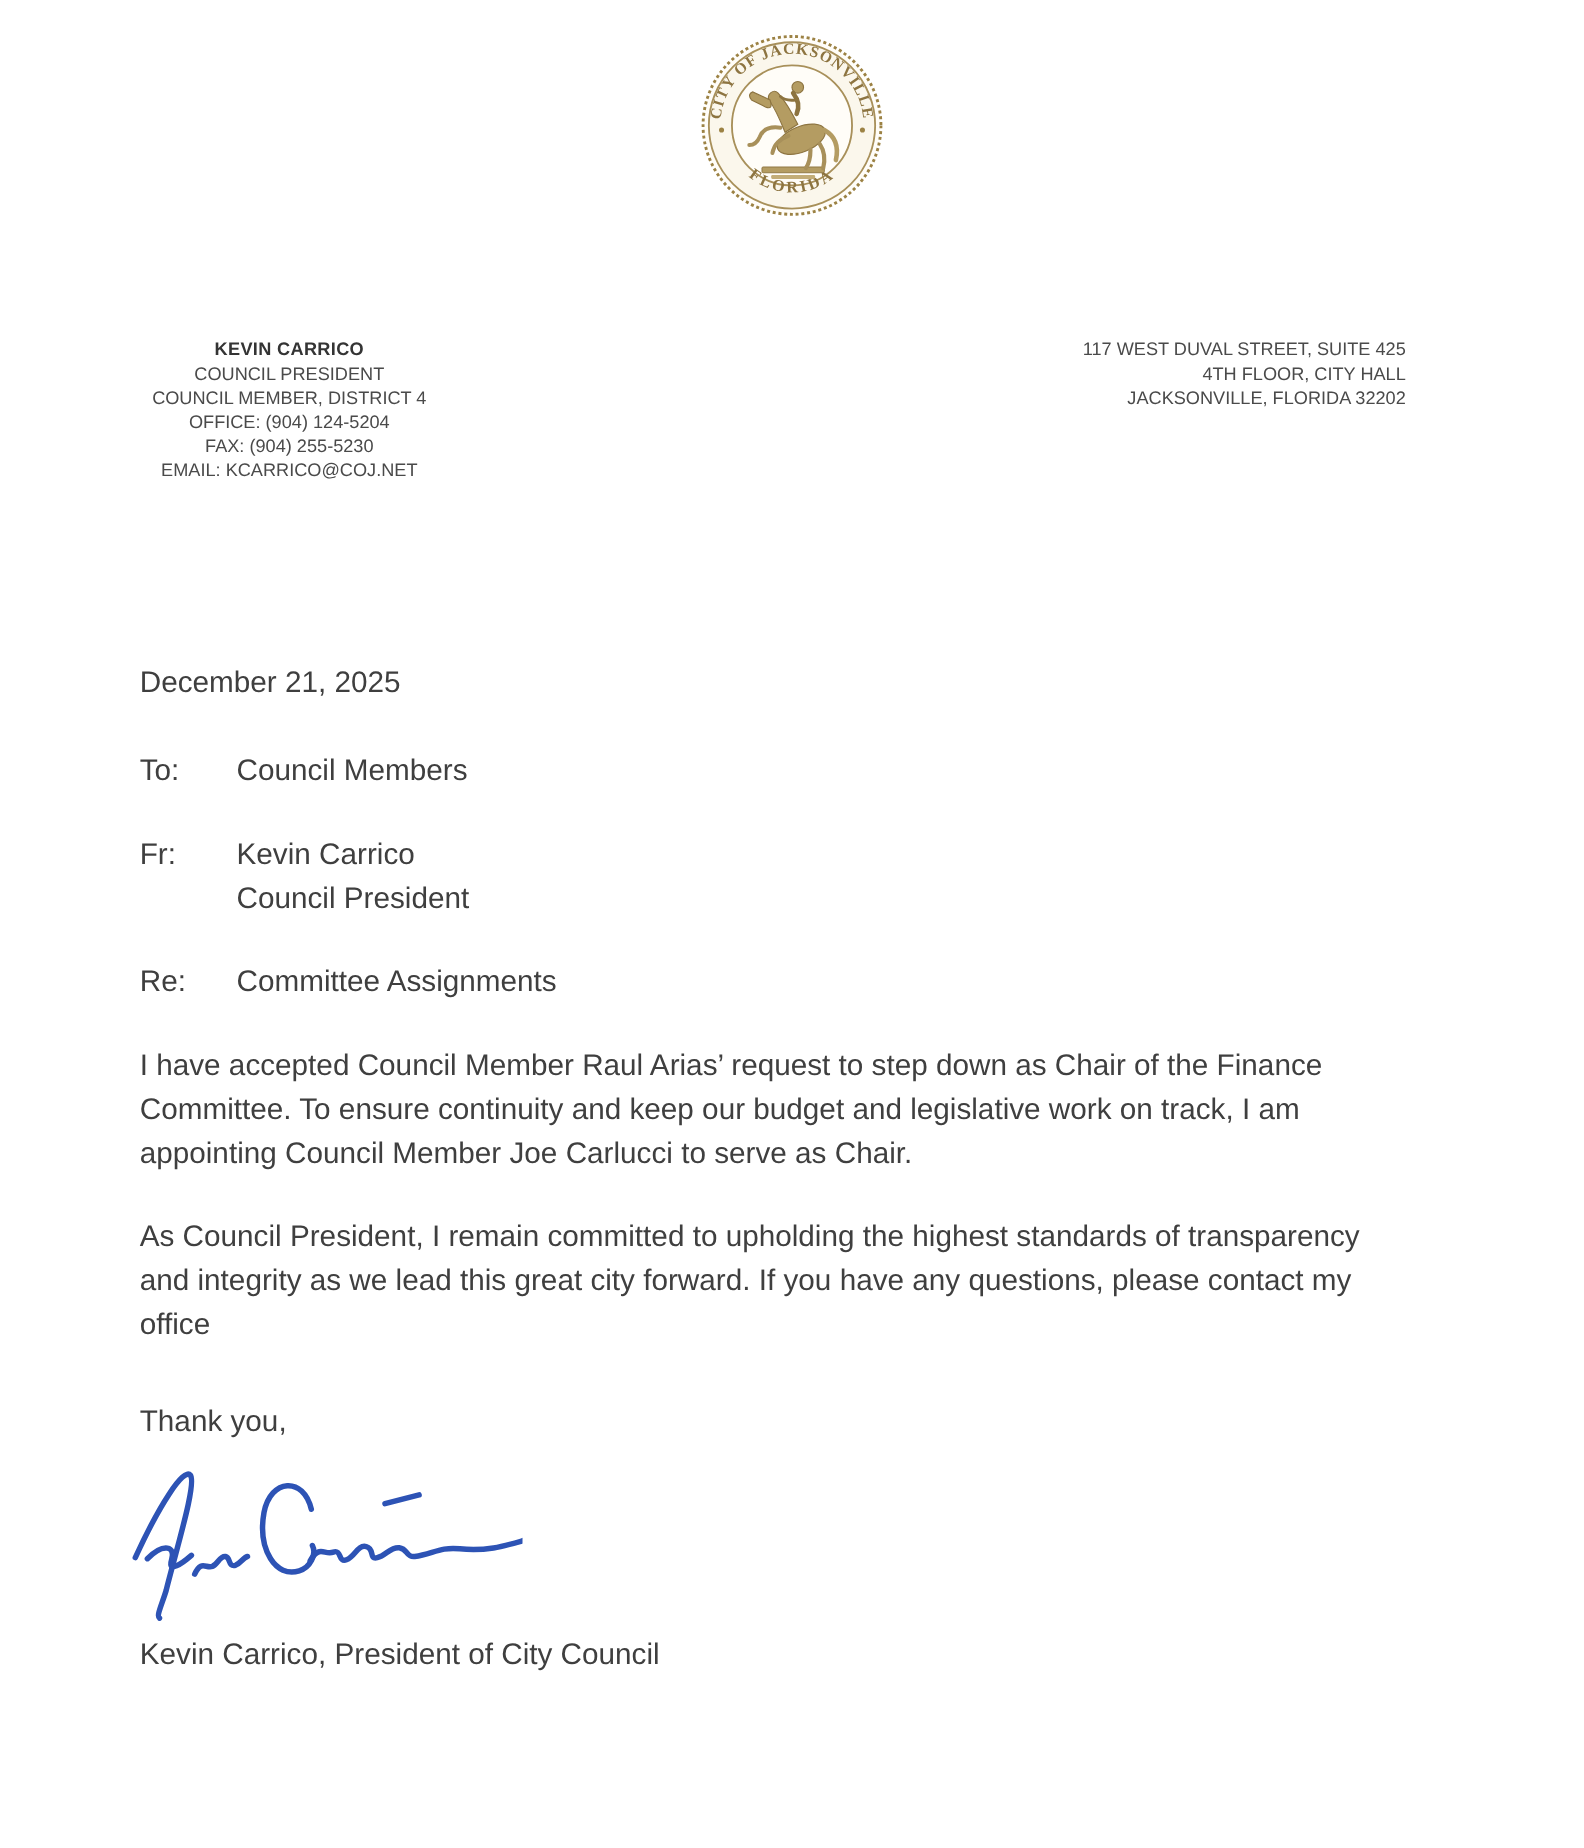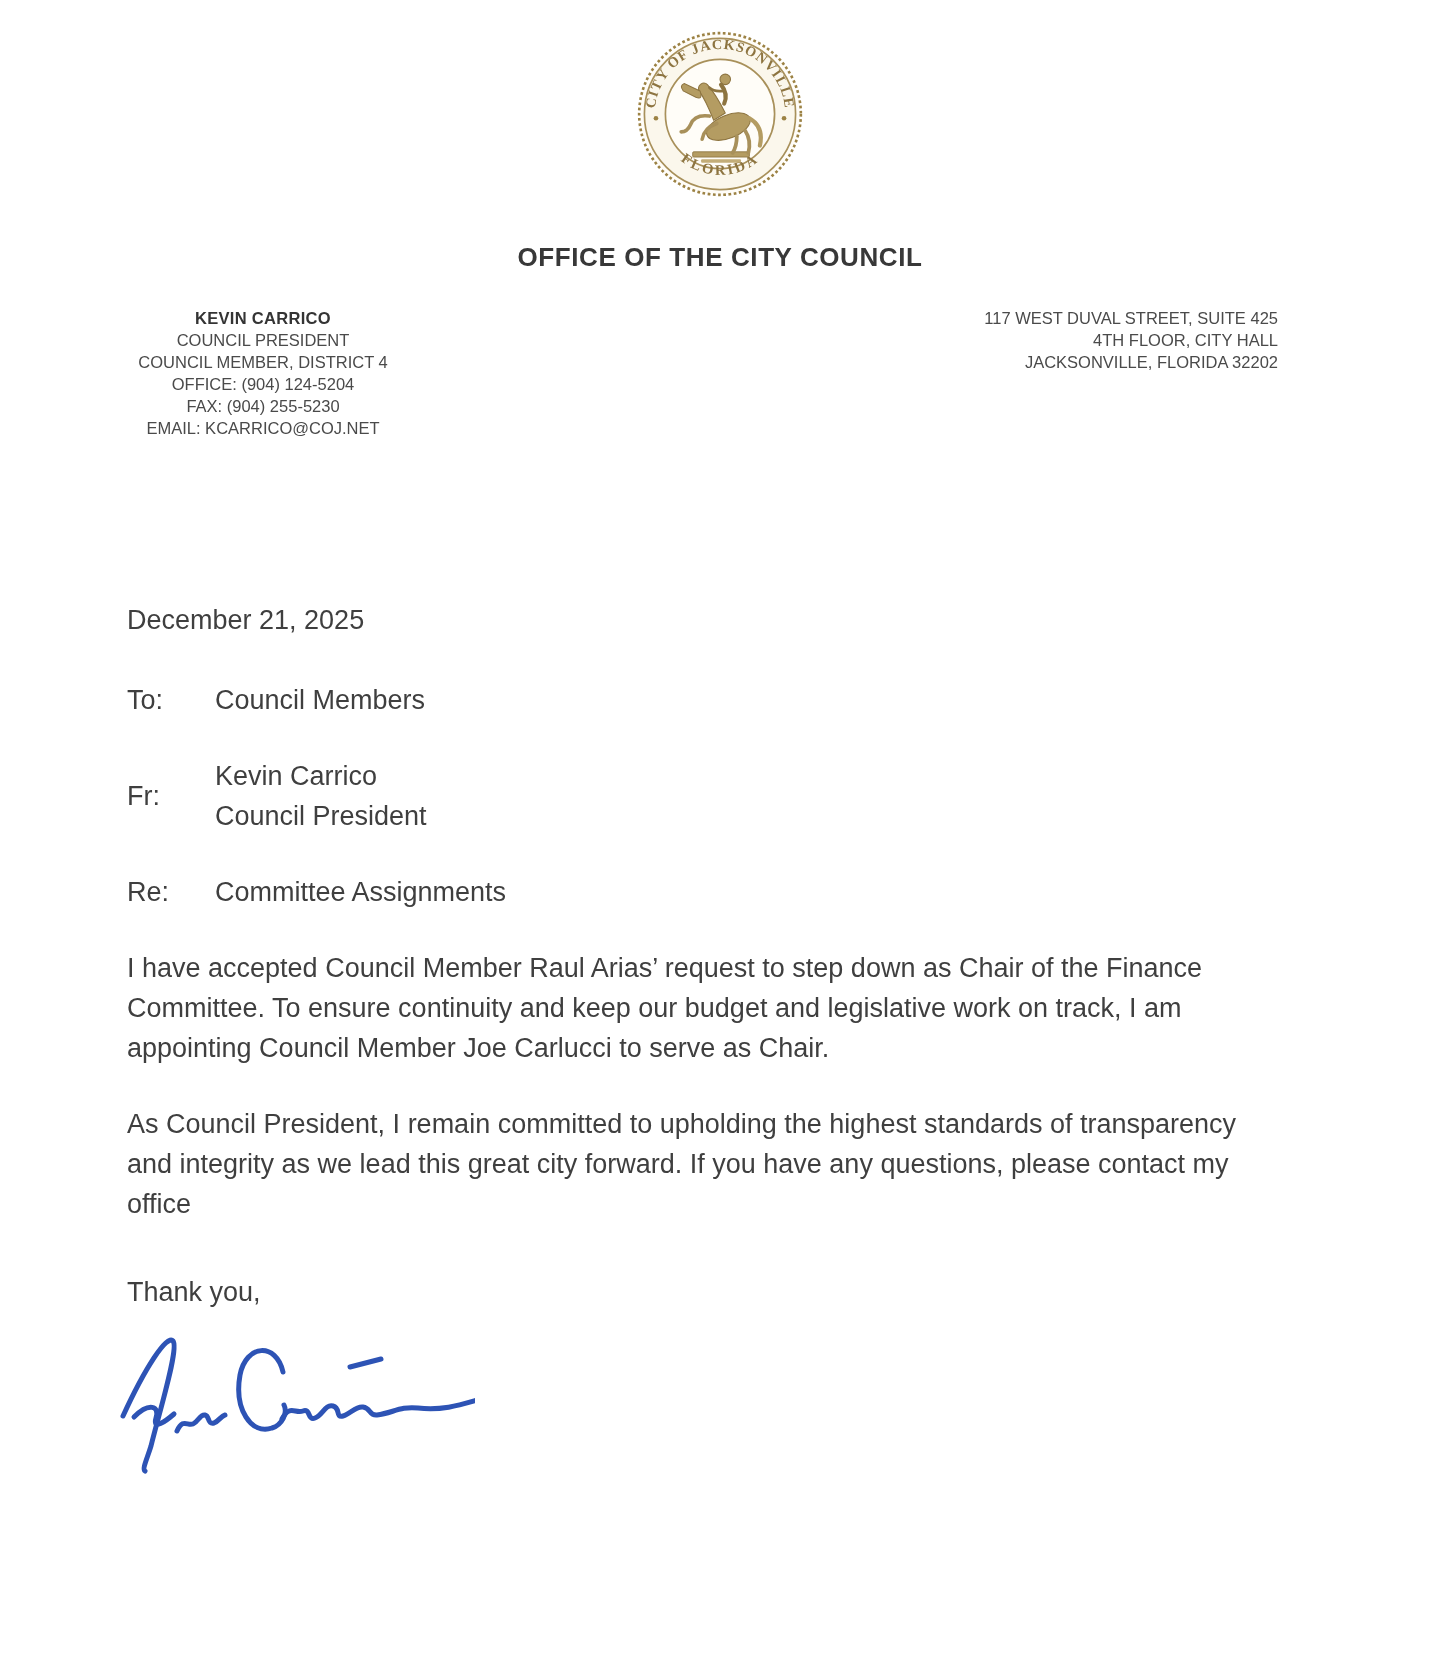--- a/index.html
+++ b/index.html
@@ -32,21 +32,21 @@
   .contact-right {
     position:absolute; top:307px; right:162px; width:350px;
     text-align:right;
     font-size:16.5px; line-height:22px; color:#4a4a4a;
   }
   .letter-body {
     position:absolute; top:600px; left:127px; width:1115px;
     font-size:27px; line-height:40px; color:#3f3f3f;
   }
   .date { margin-bottom:40px; }
-  .memo-row { display:flex; margin-bottom:36px;align-items:center; }
+  .memo-row { display:flex; margin-bottom:36px; }
   .memo-label { width:88px; flex:0 0 88px; }
   .memo-value {}
   .letter-body p.para { margin:0 0 36px 0; }
   .closing { margin-top:48px; }
   .signature-svg { display:block; margin:6px 0 0 -12px; }
   .signer-line { margin-top:-4px; }
 </style>
 </head>
 <body>
 
@@ -81,21 +81,20 @@
         <path d="M96,101 q0,10 -4,16" fill="none" stroke="#a8905a" stroke-width="3.6" stroke-linecap="round"></path>
         <path d="M104,96 q6,9 3,21" fill="none" stroke="#a8905a" stroke-width="3.6" stroke-linecap="round"></path>
         <path d="M108,84 q14,8 10,26" fill="none" stroke="#b49c62" stroke-width="4" stroke-linecap="round"></path>
         <circle cx="85" cy="47" r="5" fill="#b49c62" stroke="#8d7440" stroke-width="1"></circle>
         <path d="M81,52 q7,9 3,18" fill="none" stroke="#8d7440" stroke-width="4" stroke-linecap="round"></path>
         <path d="M83,58 q-9,1 -13,-3" fill="none" stroke="#8d7440" stroke-width="2.6" stroke-linecap="round"></path>
       </g>
     </svg>
   </div>
 
-  <div class="office-title">OFFICE OF THE CITY COUNCIL</div>
 
   <div class="contact-left">
     <div class="name">KEVIN CARRICO</div>
     <div>COUNCIL PRESIDENT</div>
     <div>COUNCIL MEMBER, DISTRICT 4</div>
     <div>OFFICE: (904) 124-5204</div>
     <div>FAX: (904) 255-5230</div>
     <div>EMAIL: KCARRICO@COJ.NET</div>
   </div>
 
@@ -135,15 +134,16 @@
       <g fill="none" stroke="#2d53b5" stroke-width="5" stroke-linecap="round" stroke-linejoin="round">
         <path d="M8,98 C30,50 52,16 58,23 C64,30 46,88 36,128 C32,141 27,151 30,153"></path>
         <path d="M19,99 C34,84 45,88 41,100 C37,113 51,103 59,96"></path>
         <path d="M62,113 c6,-13 10,-5 16,-7 c5,-2 7,-10 12,-9 c5,1 2,10 9,8 c5,-2 7,-7 11,-8"></path>
         <path d="M168,54 C161,24 131,26 125,57 C119,91 136,117 157,110 C167,107 173,95 169,87"></path>
         <path d="M167,101 c8,-15 13,-5 21,-8 c8,-3 4,10 12,7 c8,-3 10,-14 18,-12 c8,2 2,12 10,10 c8,-2 12,-10 20,-9 c8,1 6,9 14,8 c16,-2 23,-9 41,-7 c26,3 45,-4 63,-9"></path>
         <path d="M235,49 l31,-8"></path>
       </g>
     </svg>
 
+    <div class="signer-line">Kevin Carrico, President of City Council</div>
   </div>
 
 </div>
 
 </body></html>

